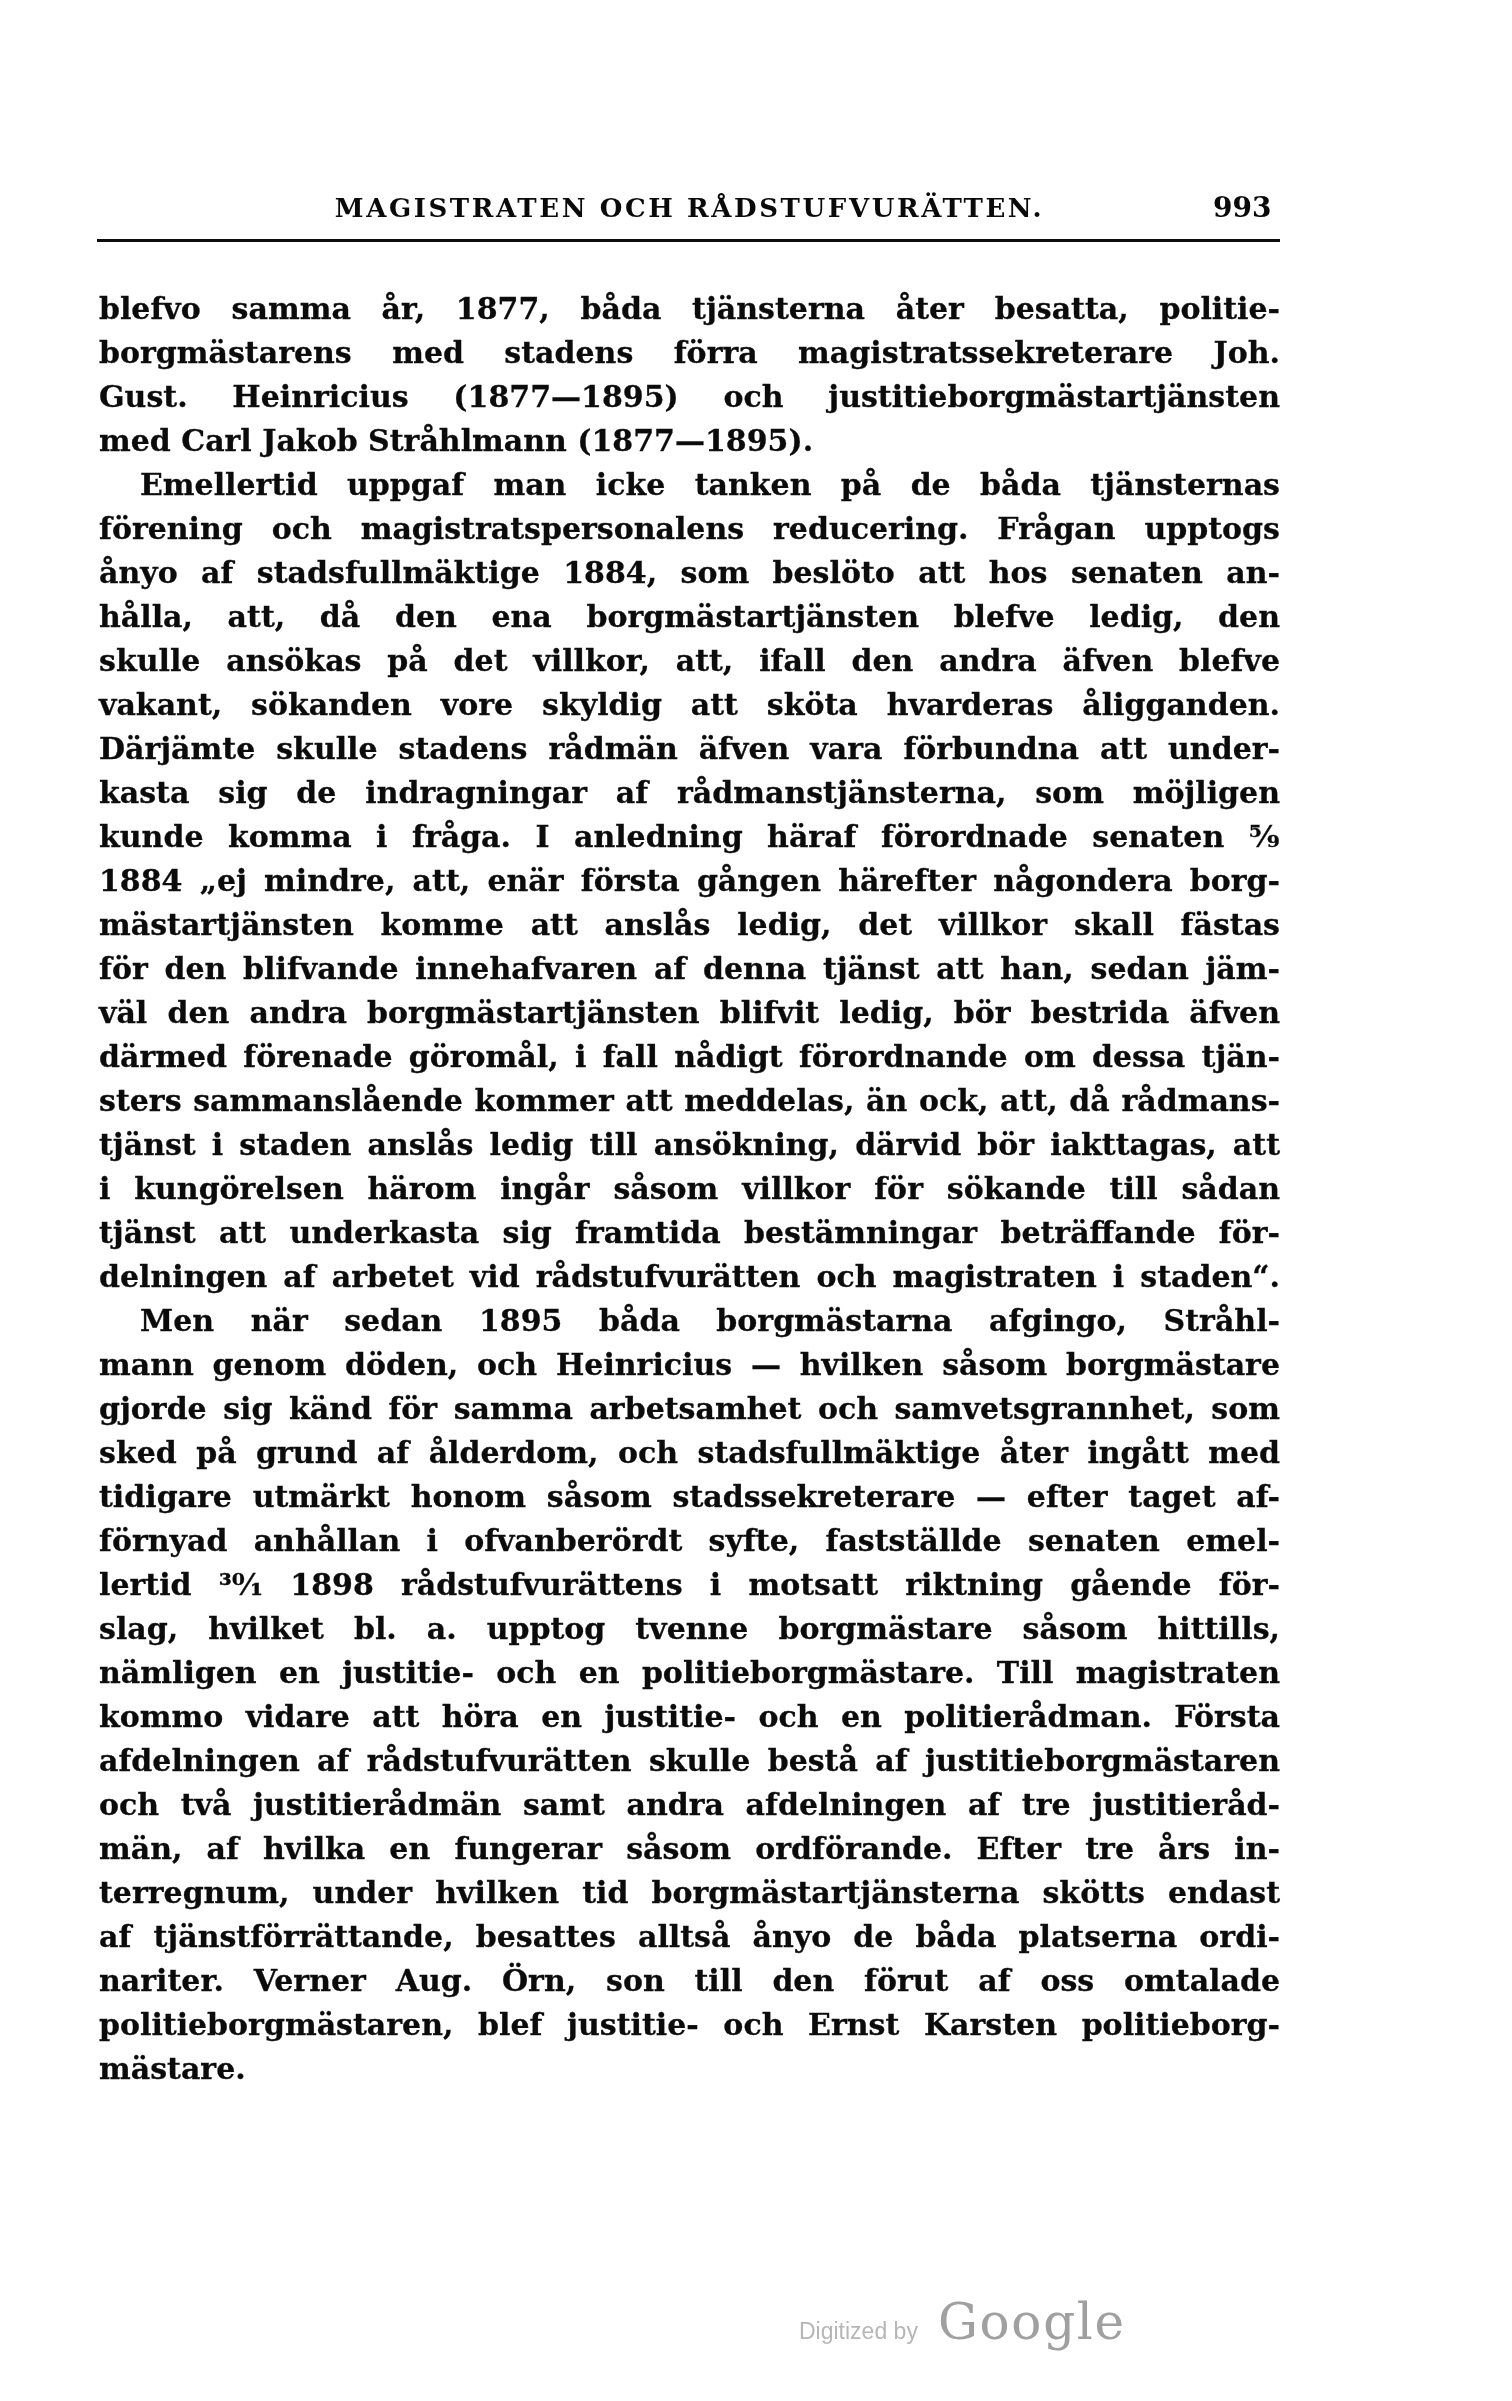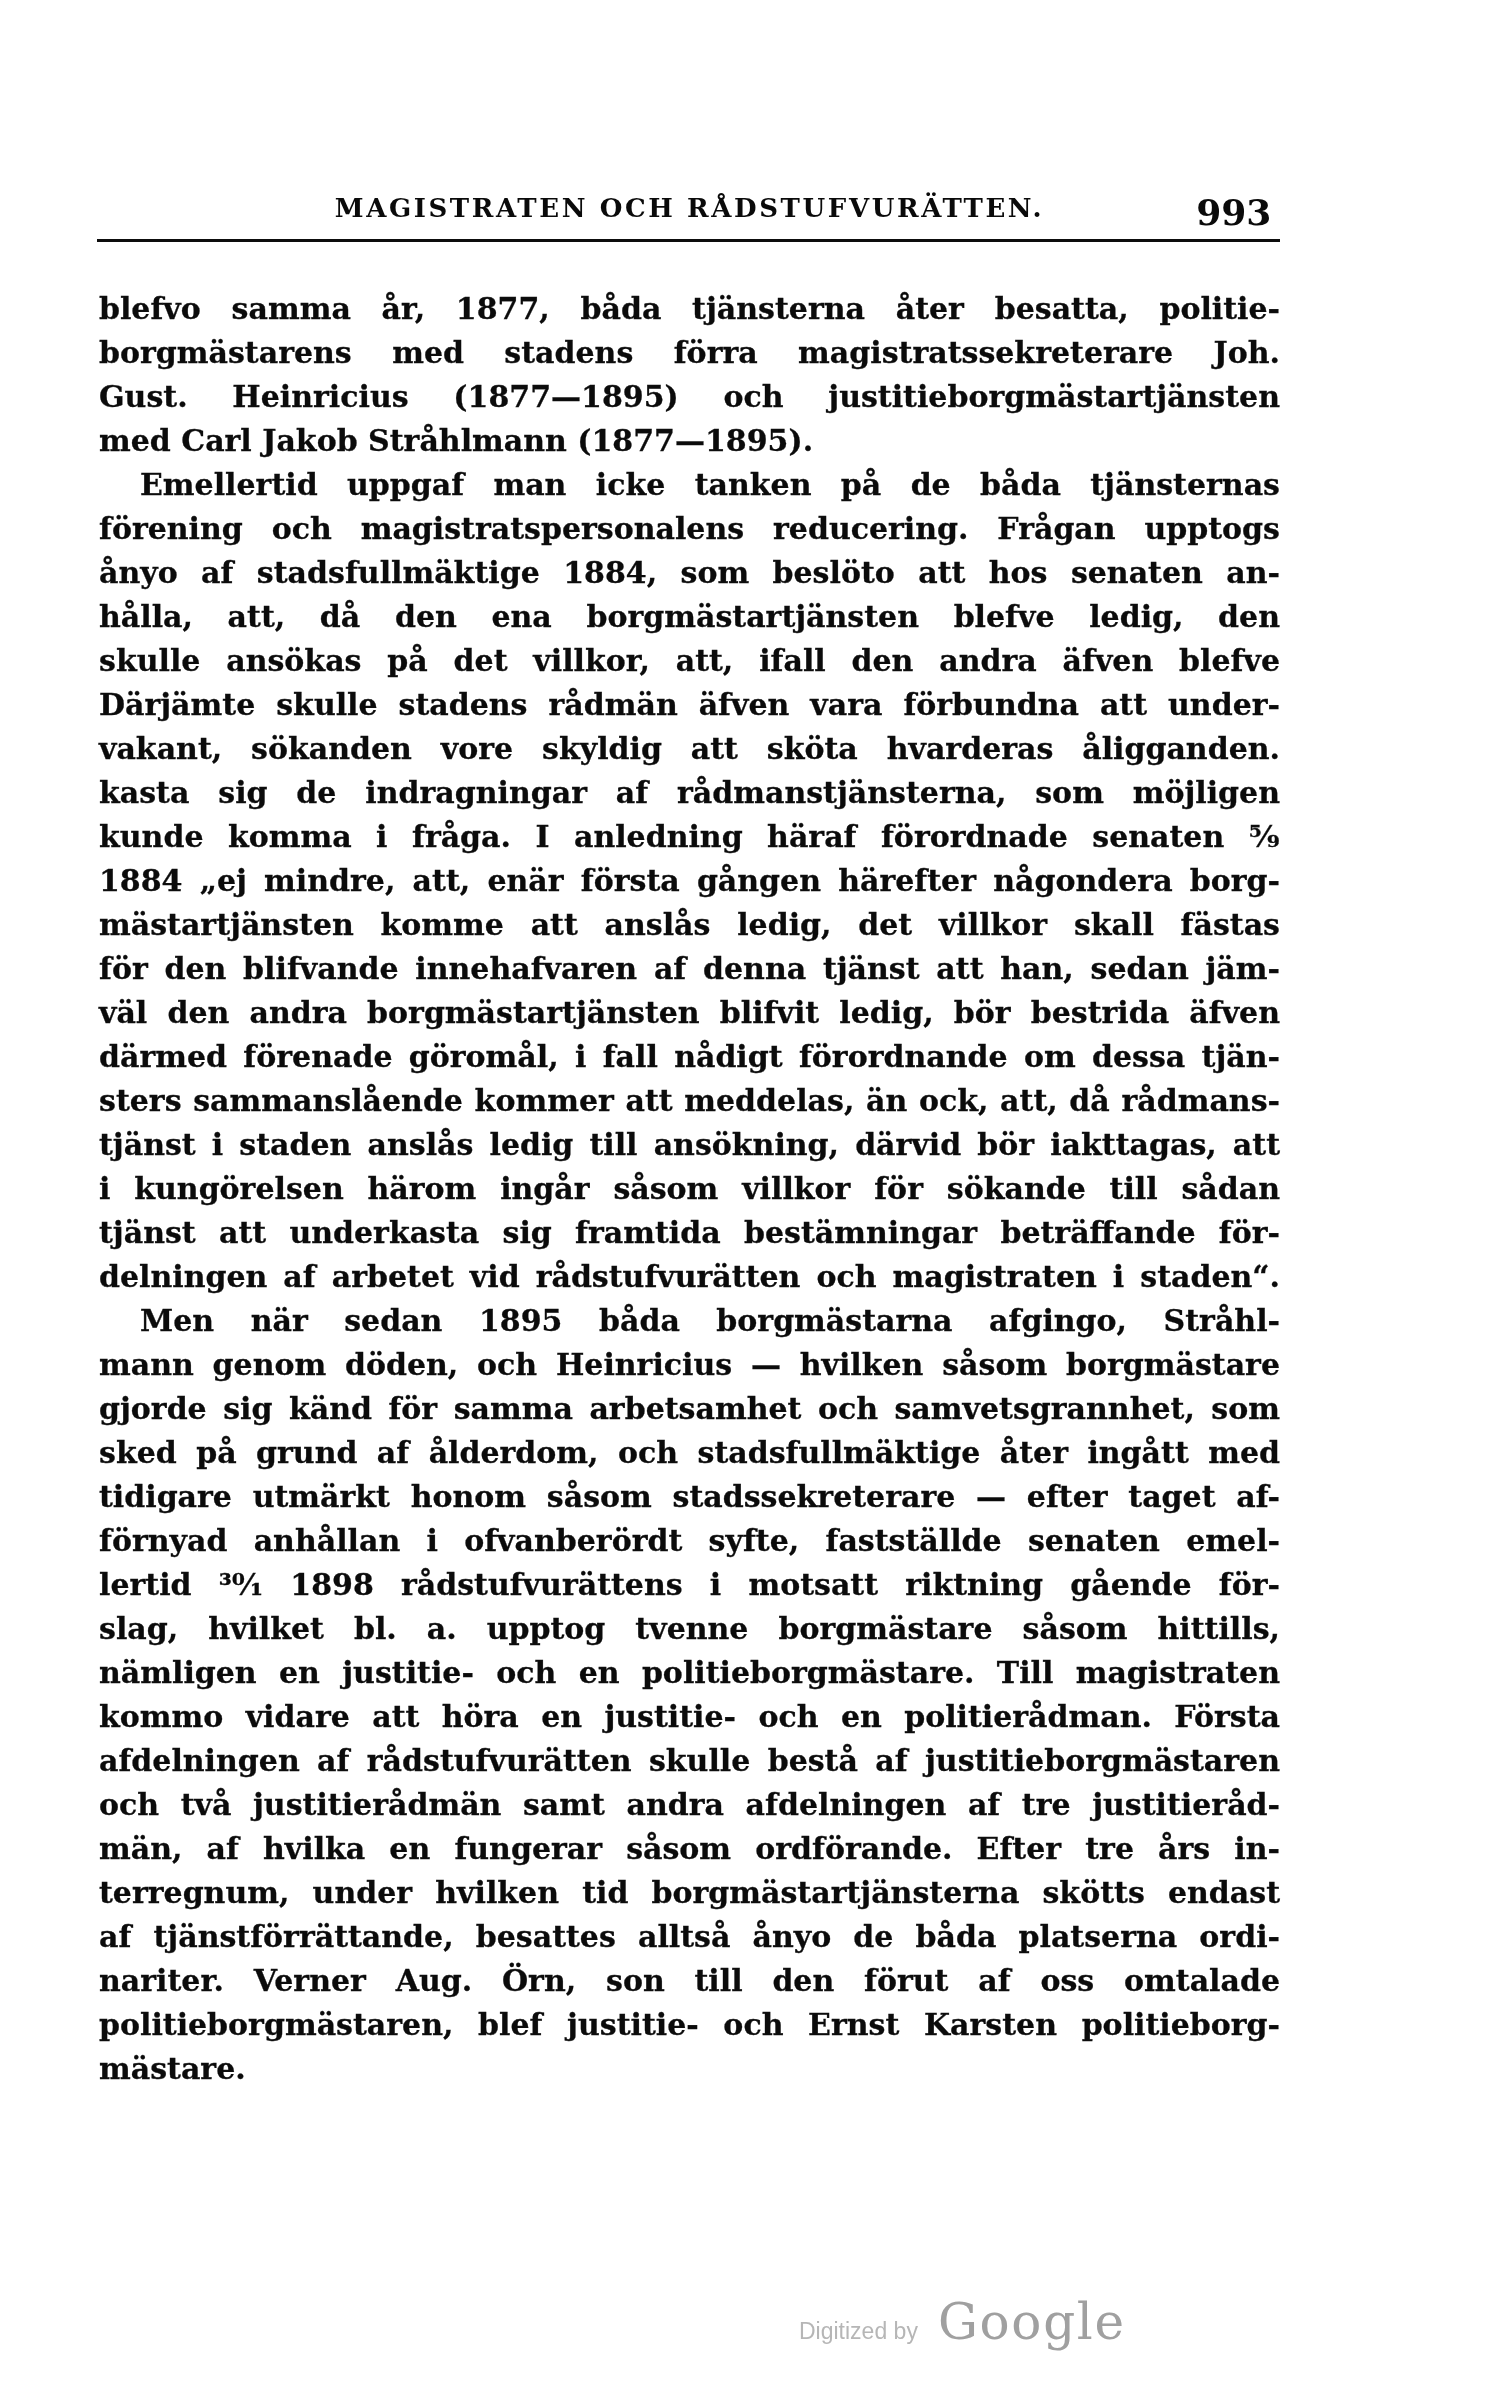--- a/index.html
+++ b/index.html
@@ -32,21 +32,21 @@
     font-size: 26px;
     font-weight: bold;
     letter-spacing: 2.6px;
     white-space: nowrap;
     color: #0a0a0a;
   }
   .page-number {
     position: absolute;
     right: 8.6px;
     top: -1.7px;
-    font-size: 36px;
+    font-size: 28px;
     font-weight: bold;
     color: #0a0a0a;
   }
   .header-rule {
     position: absolute;
     left: 97px;
     top: 239px;
     width: 1183px;
     height: 3.4px;
     background: #0d0d0d;
@@ -109,22 +109,22 @@
   <main class="body-text">
       <div class="line">blefvo samma år, 1877, båda tjänsterna åter besatta, politie-</div>
       <div class="line">borgmästarens med stadens förra magistratssekreterare Joh.</div>
       <div class="line">Gust. Heinricius (1877—1895) och justitieborgmästartjänsten</div>
       <div class="line para-end">med Carl Jakob Stråhlmann (1877—1895).</div>
       <div class="line indent">Emellertid uppgaf man icke tanken på de båda tjänsternas</div>
       <div class="line">förening och magistratspersonalens reducering.  Frågan upptogs</div>
       <div class="line">ånyo af stadsfullmäktige 1884, som beslöto att hos senaten an-</div>
       <div class="line">hålla, att, då den ena borgmästartjänsten blefve ledig, den</div>
       <div class="line">skulle ansökas på det villkor, att, ifall den andra äfven blefve</div>
+      <div class="line">vakant, sökanden vore skyldig att sköta hvarderas åligganden.</div>
       <div class="line">Därjämte skulle stadens rådmän äfven vara förbundna att under-</div>
-      <div class="line">vakant, sökanden vore skyldig att sköta hvarderas åligganden.</div>
       <div class="line">kasta sig de indragningar af rådmanstjänsterna, som möjligen</div>
       <div class="line">kunde komma i fråga.  I anledning häraf förordnade senaten ⁵⁄₉</div>
       <div class="line">1884 „ej mindre, att, enär första gången härefter någondera borg-</div>
       <div class="line">mästartjänsten komme att anslås ledig, det villkor skall fästas</div>
       <div class="line">för den blifvande innehafvaren af denna tjänst att han, sedan jäm-</div>
       <div class="line">väl den andra borgmästartjänsten blifvit ledig, bör bestrida äfven</div>
       <div class="line">därmed förenade göromål, i fall nådigt förordnande om dessa tjän-</div>
       <div class="line">sters sammanslående kommer att meddelas, än ock, att, då rådmans-</div>
       <div class="line">tjänst i staden anslås ledig till ansökning, därvid bör iakttagas, att</div>
       <div class="line">i kungörelsen härom ingår såsom villkor för sökande till sådan</div>

